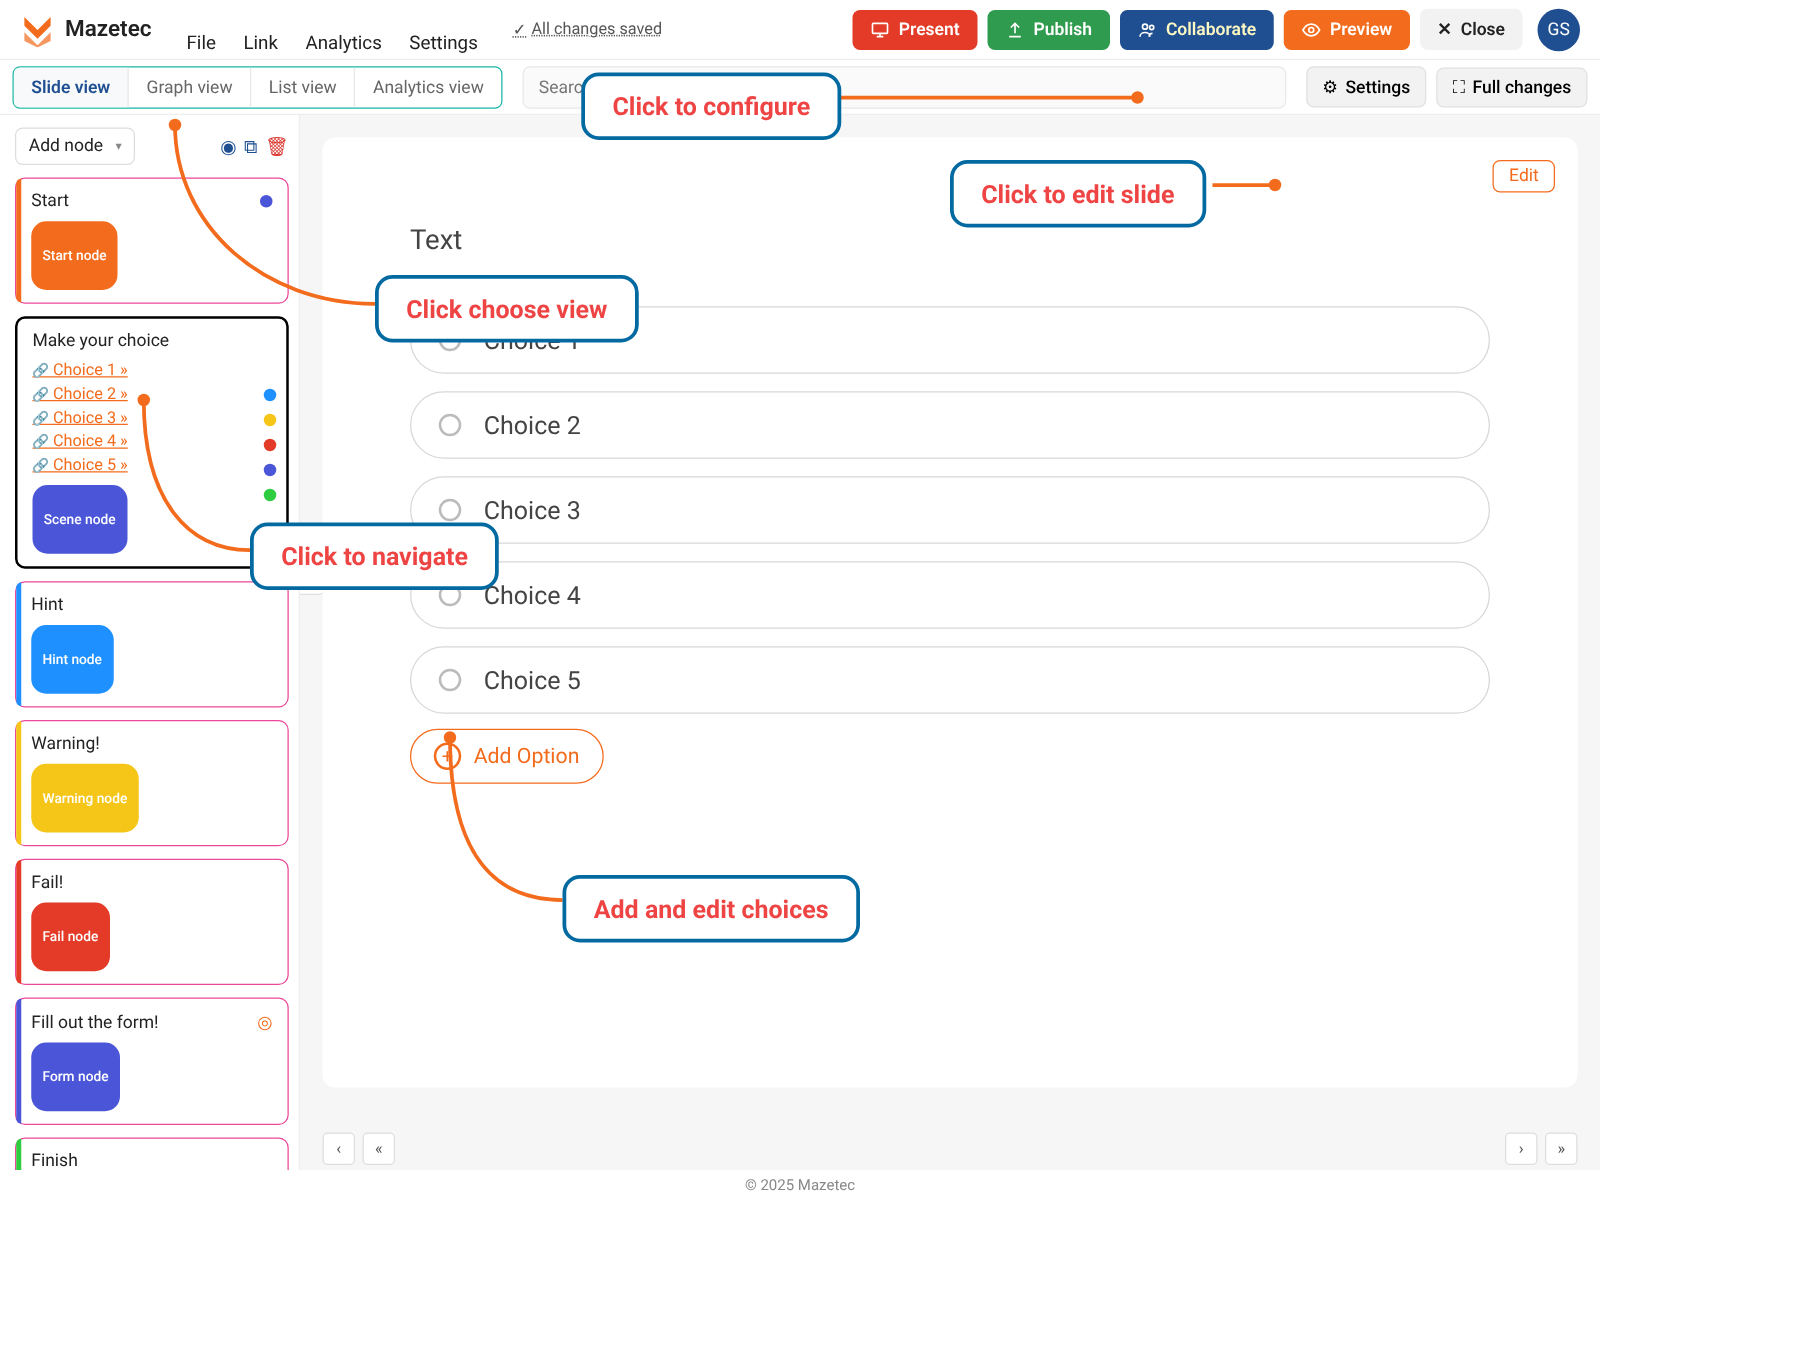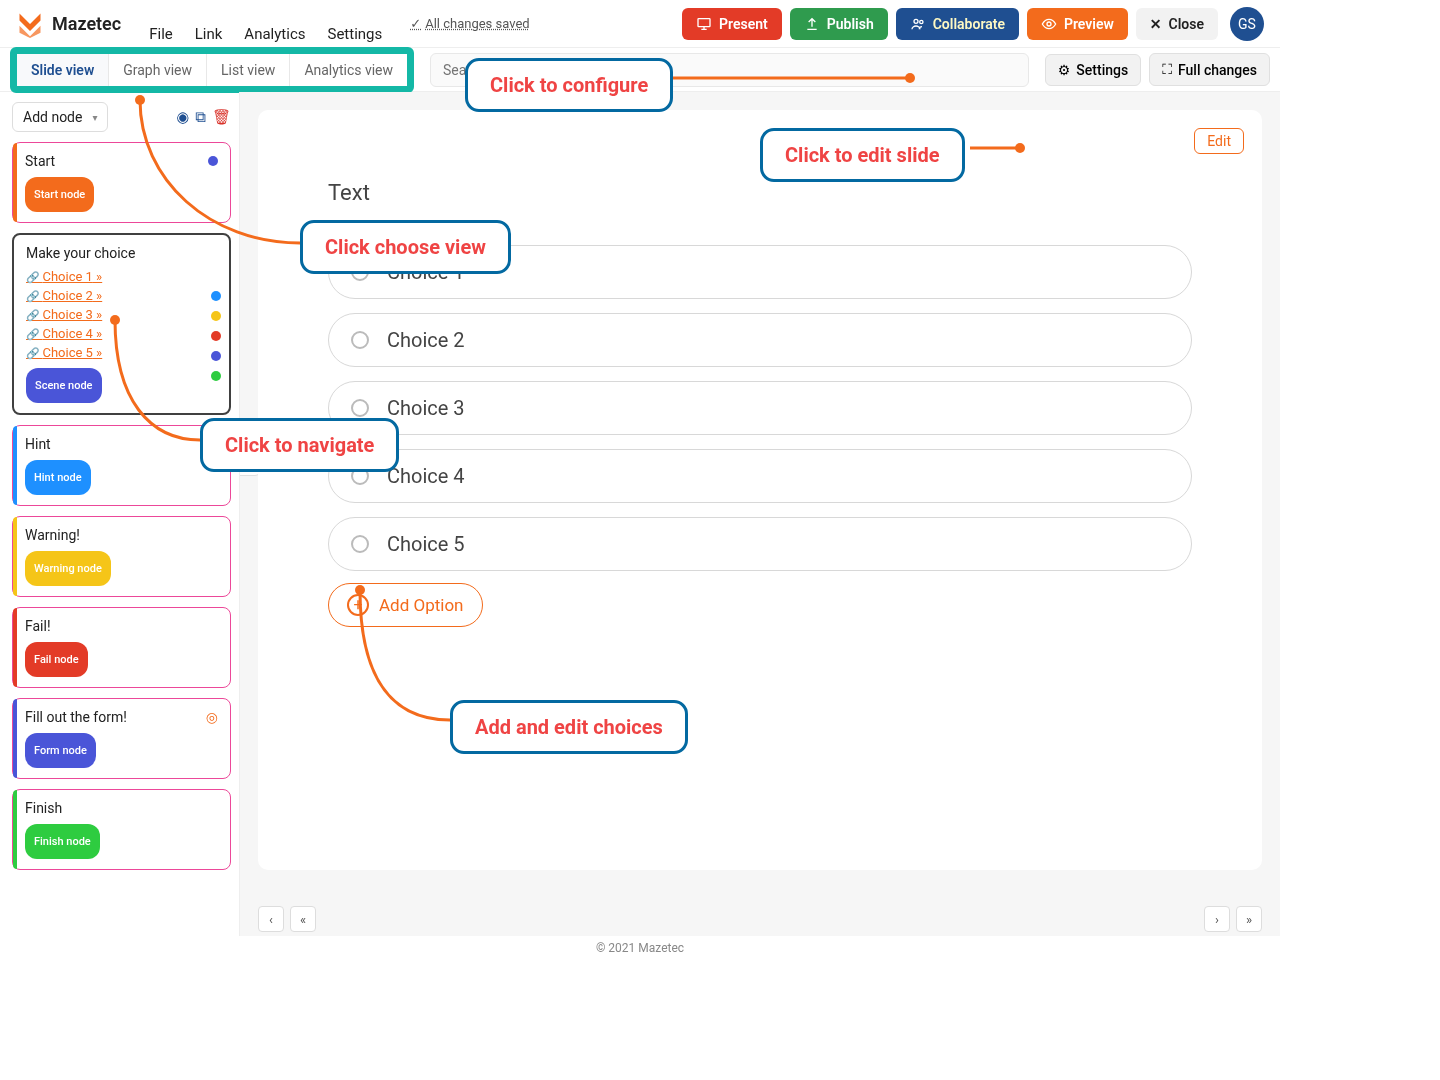--- a/index.html
+++ b/index.html
@@ -17,44 +17,44 @@
 .hbtn svg { width: 16px; height: 16px; }
 .btn-present { background: #e33b27; color: #fff; }
 .btn-publish { background: #2f9b4e; color: #fff; }
 .btn-collab { background: #1f4f91; color: #fef9c3; }
 .btn-preview { background: #f36b1c; color: #fff; }
 .btn-close { background: #f2f2f2; color: #222; }
 .avatar { width: 34px; height: 34px; border-radius: 50%; background: #1f4f91; color: #fff; display: flex; align-items: center; justify-content: center; font-weight: 400; font-size: 14px; margin-left: 12px; }
 
 
 .subbar { display: flex; align-items: center; padding: 6px 10px; border-bottom: 1px solid #eee; height: 44px; gap: 8px; }
-.viewtabs { display: flex; border: 7px solid #14b8a6; border-radius: 6px; overflow: hidden; }
+.viewtabs { display: flex; border: 1px solid #14b8a6; border-radius: 6px; overflow: hidden; }
 .viewtabs div { padding: 8px 14px; font-size: 14px; color: #666; cursor: pointer; border-right: 1px solid #e8e8e8; }
 .viewtabs div:last-child { border-right: none; }
 .viewtabs .active { color: #1f4f91; font-weight: 600; background: #f8f9fb; }
 .search { flex: 1; margin: 0 8px; }
 .search input { width: 100%; padding: 8px 12px; border: 1px solid #e8e8e8; border-radius: 6px; font-size: 14px; background: #fafafa; color: #888; }
 .subbtn { background: #f2f2f2; border: 1px solid #e0e0e0; padding: 7px 12px; border-radius: 6px; font-weight: 500; font-size: 14px; display: inline-flex; align-items: center; gap: 6px; cursor: pointer; }
 
 
 .main { display: flex; height: calc(960px - 48px - 44px - 24px); }
 .sidebar { width: 240px; padding: 10px 8px 10px 12px; border-right: 1px solid #eee; overflow-y: auto; }
 .addnode-row { display: flex; align-items: center; gap: 8px; margin-bottom: 10px; }
 .addnode { border: 1px solid #ddd; border-radius: 6px; padding: 6px 10px; font-size: 14px; display: inline-flex; align-items: center; gap: 10px; cursor: pointer; justify-content: space-between; }
 .iconrow { margin-left: auto; display: flex; gap: 6px; }
 .iconrow span { color: #1f4f91; cursor: pointer; font-size: 15px; }
 .iconrow .trash { color: #d9332b; }
 
 .node-card { border: 1px solid #ec4899; border-radius: 8px; padding: 10px 12px; margin-bottom: 10px; position: relative; background: #fff; }
 .node-card .bar { position: absolute; left: 0; top: 0; bottom: 0; width: 4px; border-radius: 8px 0 0 8px; }
 .node-title { font-size: 14px; color: #222; margin-bottom: 8px; display: flex; align-items: center; justify-content: space-between; }
-.node-badge { display: inline-block; padding: 11px 9px; border-radius: 12px; font-size: 11px; color: #fff; font-weight: 500; }
+.node-badge { display: inline-block; padding: 21px 9px; border-radius: 12px; font-size: 11px; color: #fff; font-weight: 500; }
 .dot { width: 10px; height: 10px; border-radius: 50%; display: inline-block; }
 
-.choice-card { border: 2px solid #404040; }
+.choice-card { border: 2px solid #000000; }
 .choice-list { margin: 8px 0; }
 .choice-list a { display: block; color: #f36b1c; font-size: 13px; text-decoration: underline; margin: 4px 0; }
 .choice-list a::before { content: "🔗 "; font-size: 11px; }
 .choice-list a::after { content: " »"; }
 .choice-dots { position: absolute; right: 8px; top: 56px; display: flex; flex-direction: column; gap: 10px; }
 
 .canvas { flex: 1; background: #f6f6f6; position: relative; padding: 18px; overflow: hidden; }
 .slide { background: #fff; border-radius: 10px; padding: 20px 40px 40px 40px; min-height: 760px; position: relative; }
 .edit-btn { position: absolute; top: 18px; right: 18px; border: 1px solid #f36b1c; color: #f36b1c; background: #fff; padding: 4px 12px; border-radius: 6px; font-size: 14px; cursor: pointer; }
 .slide-body { margin-top: 50px; margin-left: 30px; margin-right: 30px; }
@@ -282,21 +282,21 @@
       <button>‹</button>
       <button>«</button>
     </div>
     <div class="nav-arrows right">
       <button>›</button>
       <button>»</button>
     </div>
   </div>
 </div>
 
-<div class="footer">© 2021 Mazetec</div>
+<div class="footer">© 2025 Mazetec</div>
 
 <div class="callout" style="top:58px; left:465px;">Click to configure</div>
 <div class="callout" style="top:128px; left:760px;">Click to edit slide</div>
 <div class="callout" style="top:220px; left:300px;">Click choose view</div>
 <div class="callout" style="top:418px; left:200px;">Click to navigate</div>
 <div class="callout" style="top:700px; left:450px;">Add and edit choices</div>
 
 <svg class="overlay" width="1280" height="960">
   <path class="co-line" d="M 660 78 L 910 78"></path>
     <circle class="co-dot" cx="910" cy="78" r="5"></circle>

